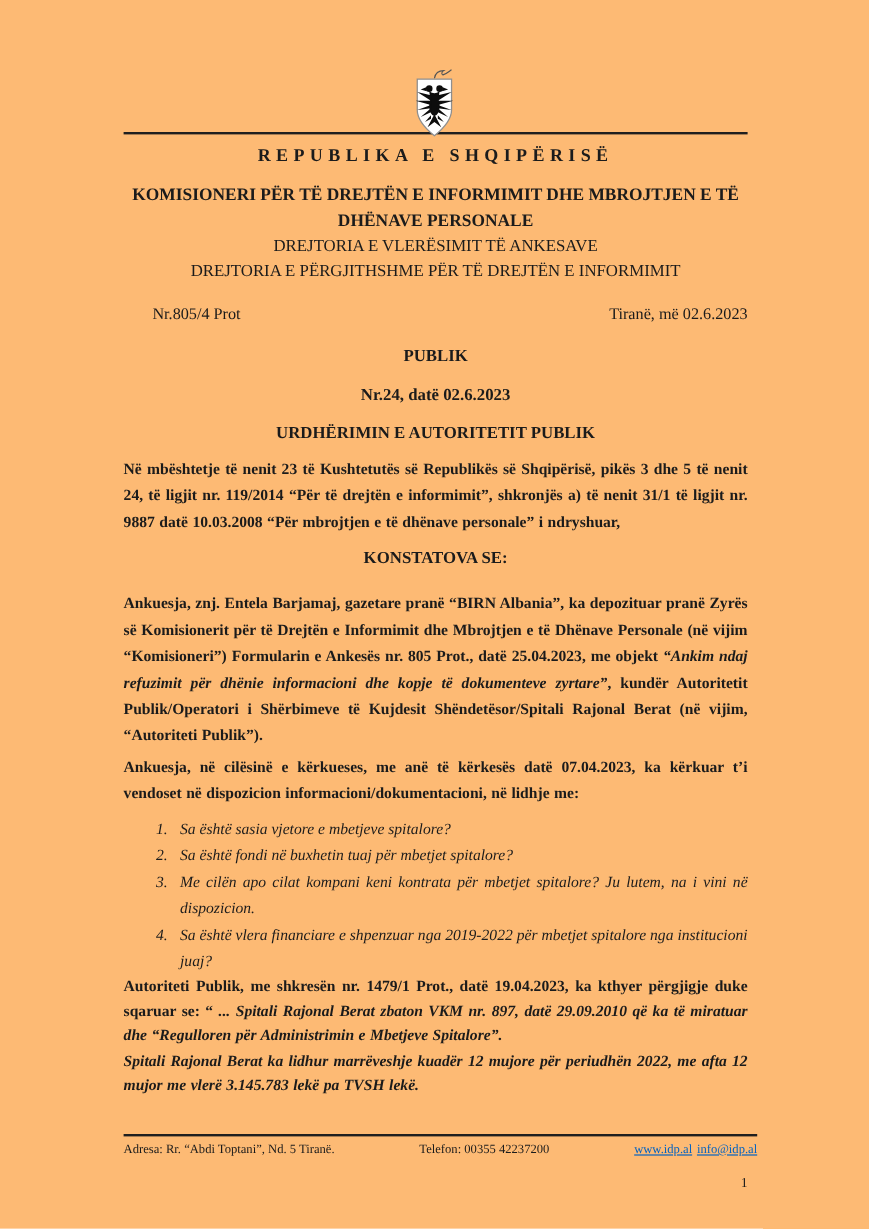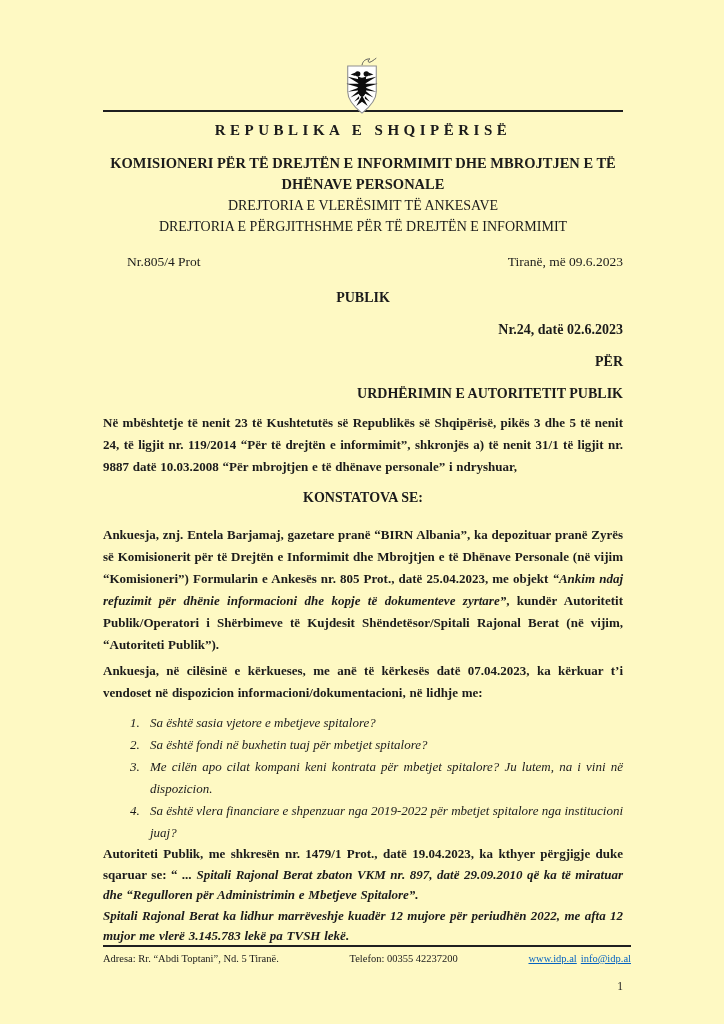--- a/index.html
+++ b/index.html
@@ -1,20 +1,20 @@
 <!DOCTYPE html>
 <html><head>
 <meta charset="utf-8">
 <style>
   * { margin:0; padding:0; box-sizing:border-box; }
   html,body { background:#ffffff; }
   .page {
     position:relative;
     width:724px; height:1024px;
-    background:#fef9c3;
+    background:#fdba74;
     font-family:"Liberation Serif", serif;
     color:#1b1b1b;
     overflow:hidden;
   }
   .content { padding:0 101px 0 103px; }
 
   
   .masthead { position:relative; height:120px; }
   .masthead-line {
     position:absolute; top:110px; left:103px; right:101px;
@@ -35,21 +35,21 @@
   }
   .directorate { text-align:center; font-size:14px; line-height:21px; }
 
   .proto-row {
     margin-top:15px; display:flex; justify-content:space-between;
     font-size:13.5px; line-height:20px;align-items:flex-end;
   }
   .proto-row .left { padding-left:24px; }
 
   .c-bold { text-align:center; font-weight:bold; font-size:14px; line-height:20px; }
-  .mt16 { margin-top:16px; } .mt12 { margin-top:12px;text-align:right; }
+  .mt16 { margin-top:16px; } .mt12 { margin-top:12px; }
   .mt10 { margin-top:10px; } .mt8 { margin-top:8px; } .mt4 { margin-top:4px; }
 
   .para {
     font-size:13px; line-height:22px; text-align:justify;
     word-spacing:0.5px;
     font-weight:bold;
   }
   .para em { font-style:italic; }
   .block { display:block; }
 
@@ -104,26 +104,25 @@
 
     <div class="institution">
       <div>KOMISIONERI PËR TË DREJTËN E INFORMIMIT DHE MBROJTJEN E TË</div>
       <div>DHËNAVE PERSONALE</div>
     </div>
     <div class="directorate">DREJTORIA E VLERËSIMIT TË ANKESAVE</div>
     <div class="directorate">DREJTORIA E PËRGJITHSHME PËR TË DREJTËN E INFORMIMIT</div>
 
     <div class="proto-row">
       <span class="left">Nr.805/4 Prot</span>
-      <span>Tiranë, më 09.6.2023</span>
+      <span>Tiranë, më 02.6.2023</span>
     </div>
 
     <div class="c-bold mt16">PUBLIK</div>
     <div class="c-bold mt12">Nr.24, datë 02.6.2023</div>
-    <div class="c-bold mt12">PËR</div>
     <div class="c-bold mt12">URDHËRIMIN E AUTORITETIT PUBLIK</div>
 
     <p class="para mt8">Në mbështetje të nenit 23 të Kushtetutës së Republikës së Shqipërisë, pikës 3 dhe 5 të nenit 24, të ligjit nr. 119/2014 “Për të drejtën e informimit”, shkronjës a) të nenit 31/1 të ligjit nr. 9887 datë 10.03.2008 “Për mbrojtjen e të dhënave personale” i ndryshuar,</p>
 
     <div class="c-bold mt10">KONSTATOVA SE:</div>
 
     <p class="para mt16"><span>Ankuesja, znj. Entela Barjamaj, gazetare pranë “BIRN Albania”, ka depozituar pranë Zyrës së Komisionerit për të Drejtën e Informimit dhe Mbrojtjen e të Dhënave Personale (në vijim “Komisioneri”) Formularin e Ankesës nr. 805 Prot., datë 25.04.2023, me objekt </span><em>“Ankim ndaj refuzimit për dhënie informacioni dhe kopje të dokumenteve zyrtare”</em><span>, kundër Autoritetit Publik/Operatori i Shërbimeve të Kujdesit Shëndetësor/Spitali Rajonal Berat (në vijim, “Autoriteti Publik”).</span></p>
 
     <p class="para mt4">Ankuesja, në cilësinë e kërkueses, me anë të kërkesës datë 07.04.2023, ka kërkuar t’i vendoset në dispozicion informacioni/dokumentacioni, në lidhje me:</p>
 

